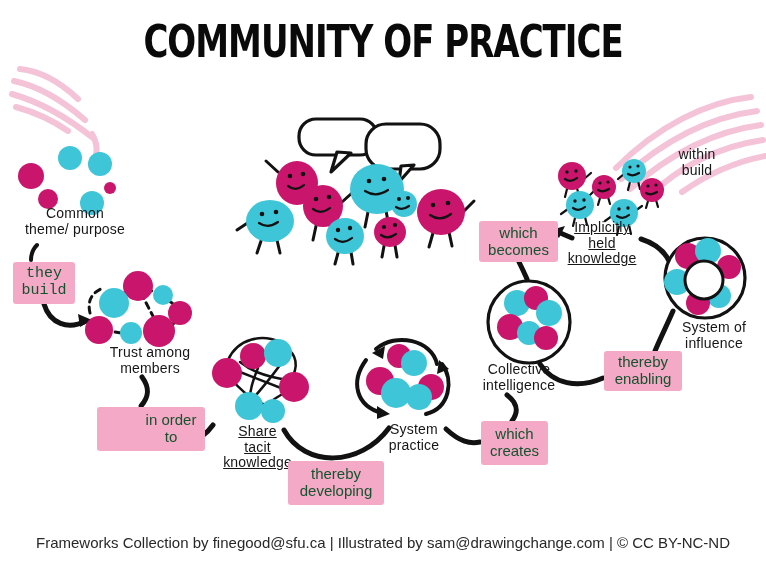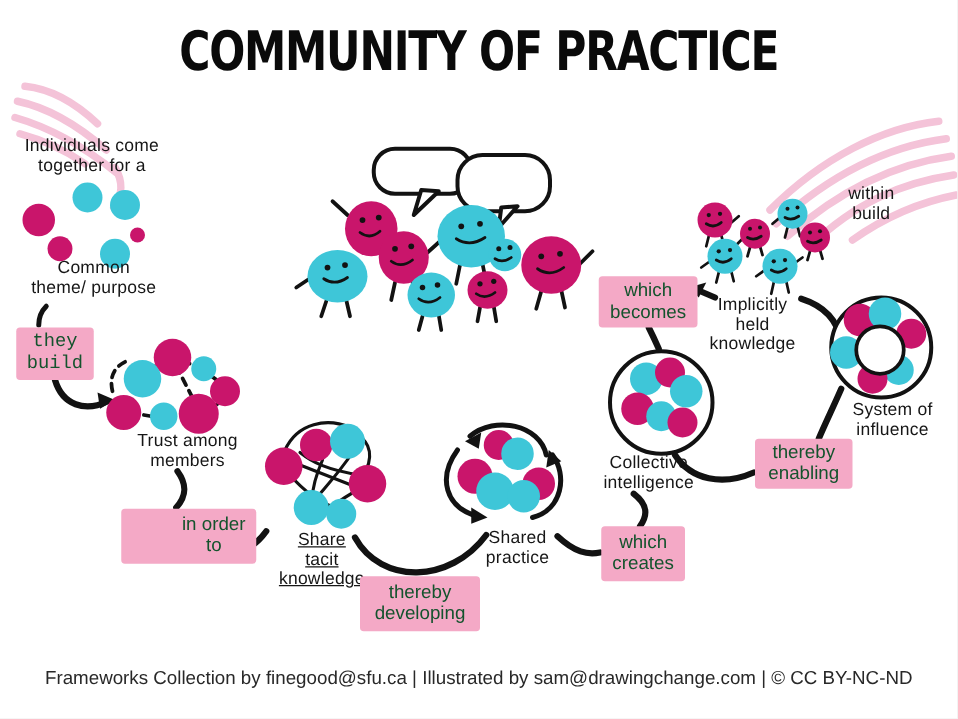--- a/index.html
+++ b/index.html
@@ -289,34 +289,32 @@
       <circle class="fc" cx="624" cy="213" r="14"></circle>
       <circle class="eye" cx="619" cy="209" r="1.7"></circle>
           <circle class="eye" cx="628" cy="208" r="1.7"></circle>
       <path class="sm" d="M617,216 Q623,220 629,215"></path>
     </g>
   </g>
 </svg>
 
 <div class="title">COMMUNITY OF PRACTICE</div>
 
-<div class="lbl" style="left:6px;top:109px;width:135px;">Individuals come
-together for a</div>
 <div class="lbl" style="left:4px;top:206px;width:142px;">Common
 theme/ purpose</div>
 <div class="lbl" style="left:89px;top:345px;width:122px;">Trust among
 members</div>
 <div class="lbl" style="left:195px;top:424px;width:125px;text-decoration:underline;">Share
 tacit
 knowledge</div>
-<div class="lbl" style="left:355px;top:422px;width:118px;">Shared
+<div class="lbl" style="left:355px;top:422px;width:118px;">System
 practice</div>
 <div class="lbl" style="left:459px;top:362px;width:120px;">Collective
 intelligence</div>
-<div class="lbl" style="left:542px;top:236px;width:120px;">Implicitly
+<div class="lbl" style="left:542px;top:220px;width:120px;text-decoration:underline;">Implicitly
 held
 knowledge</div>
 <div class="lbl" style="left:657px;top:147px;width:80px;">within
 build</div>
 <div class="lbl" style="left:658px;top:320px;width:112px;">System of
 influence</div>
 
 <div class="pbox" style="left:13px;top:262px;width:62px;height:42px;font-family:Liberation Mono, monospace;">they
 build</div>
 <div class="pbox" style="left:97px;top:407px;width:68px;height:44px;padding-left:40px;">in order

